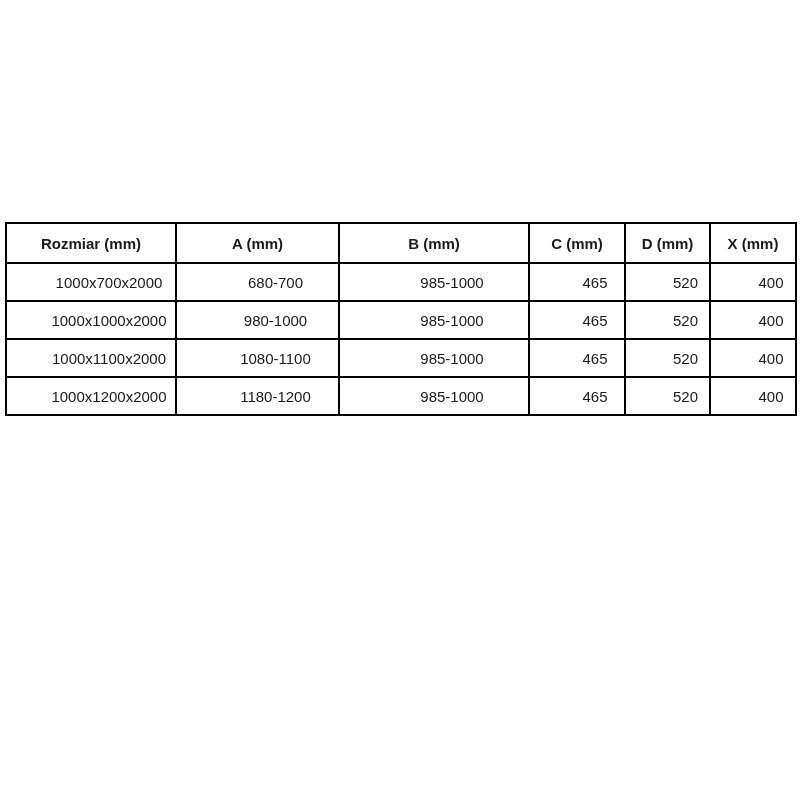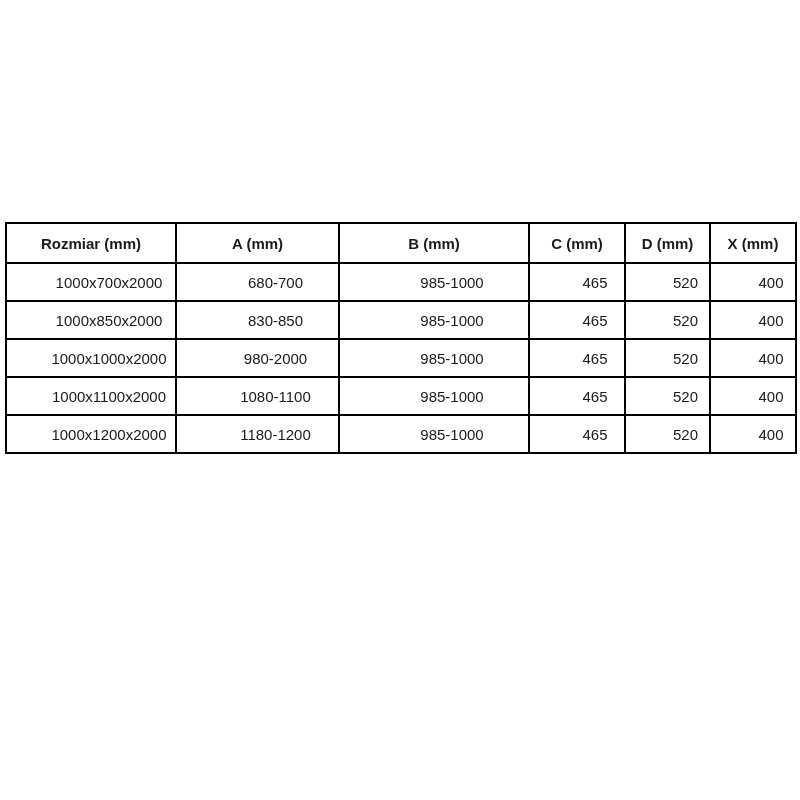--- a/index.html
+++ b/index.html
@@ -73,30 +73,22 @@
     <tbody>
         <tr>
           <td>1000x700x2000</td>
           <td>680-700</td>
           <td>985-1000</td>
           <td>465</td>
           <td>520</td>
           <td>400</td>
         </tr>
         <tr>
-          <td>1000x850x2000</td>
-          <td>830-850</td>
-          <td>985-1000</td>
-          <td>465</td>
-          <td>520</td>
-          <td>400</td>
-        </tr>
-        <tr>
           <td>1000x1000x2000</td>
-          <td>980-2000</td>
+          <td>980-1000</td>
           <td>985-1000</td>
           <td>465</td>
           <td>520</td>
           <td>400</td>
         </tr>
         <tr>
           <td>1000x1100x2000</td>
           <td>1080-1100</td>
           <td>985-1000</td>
           <td>465</td>

